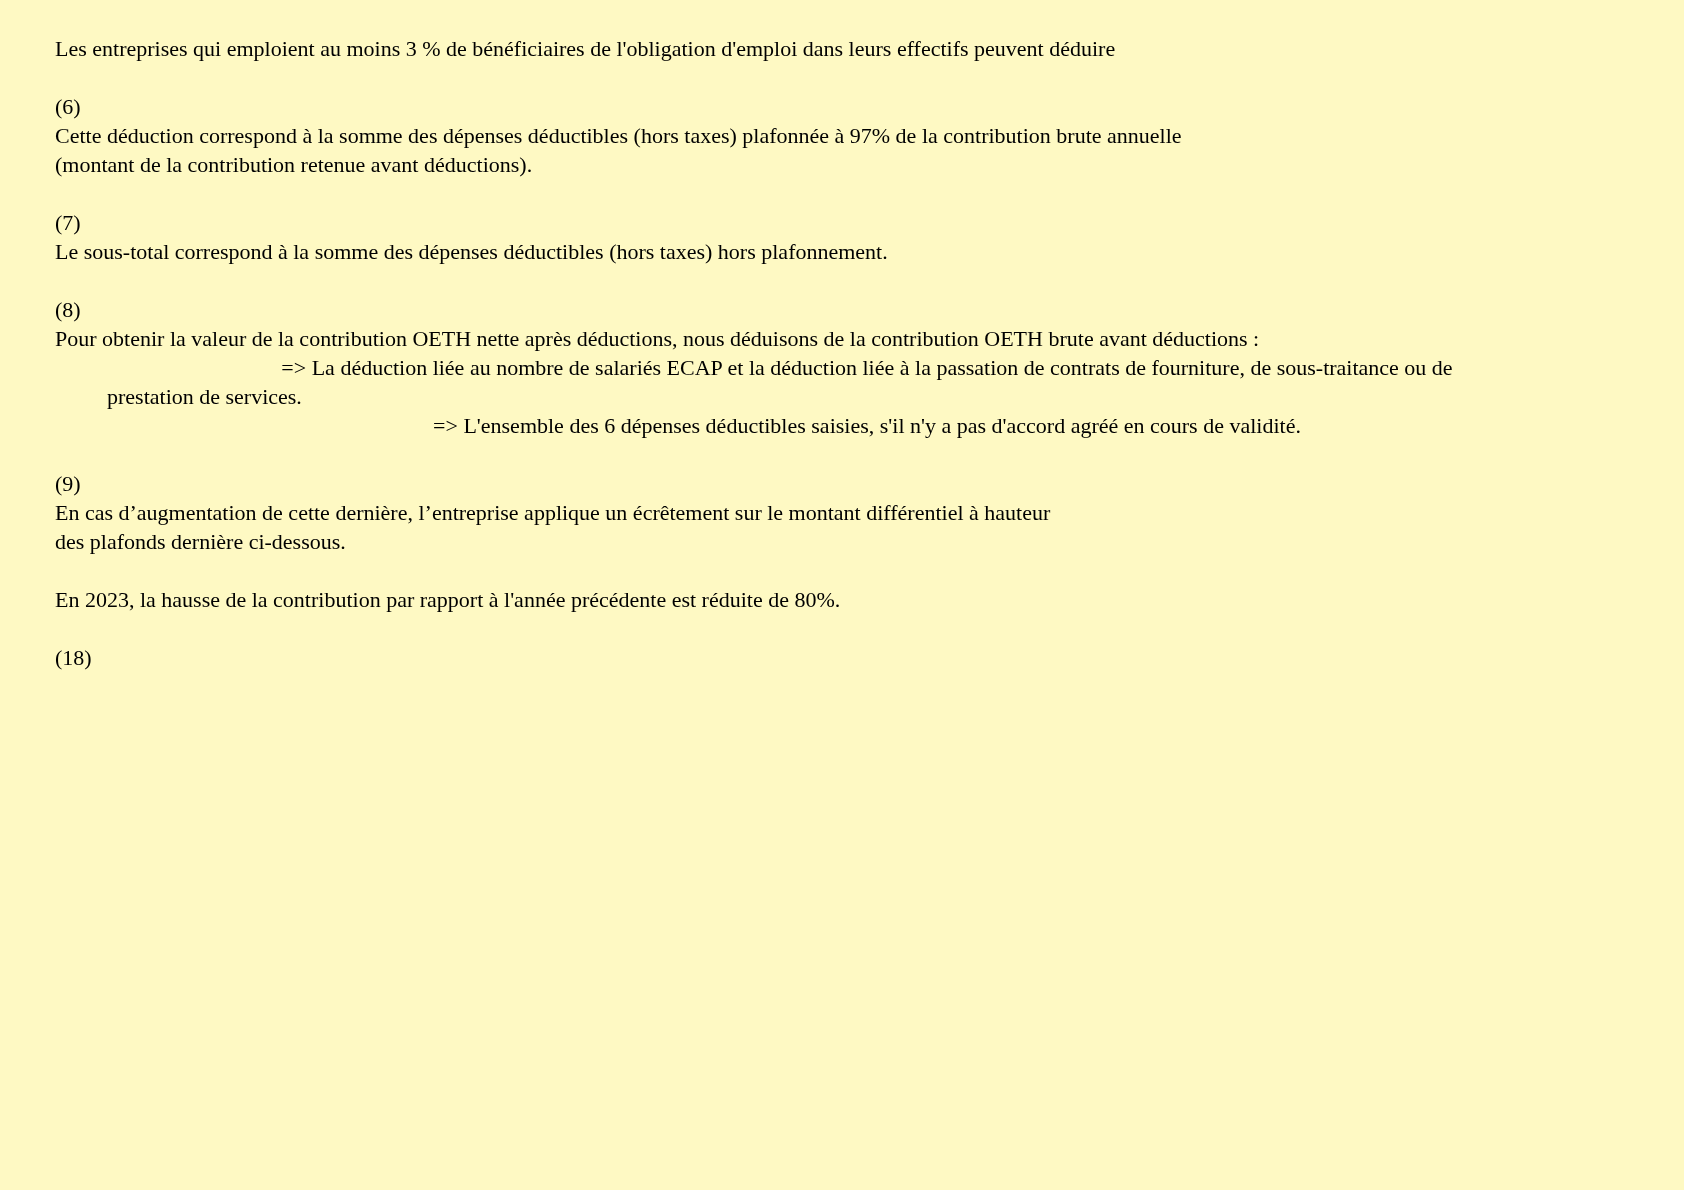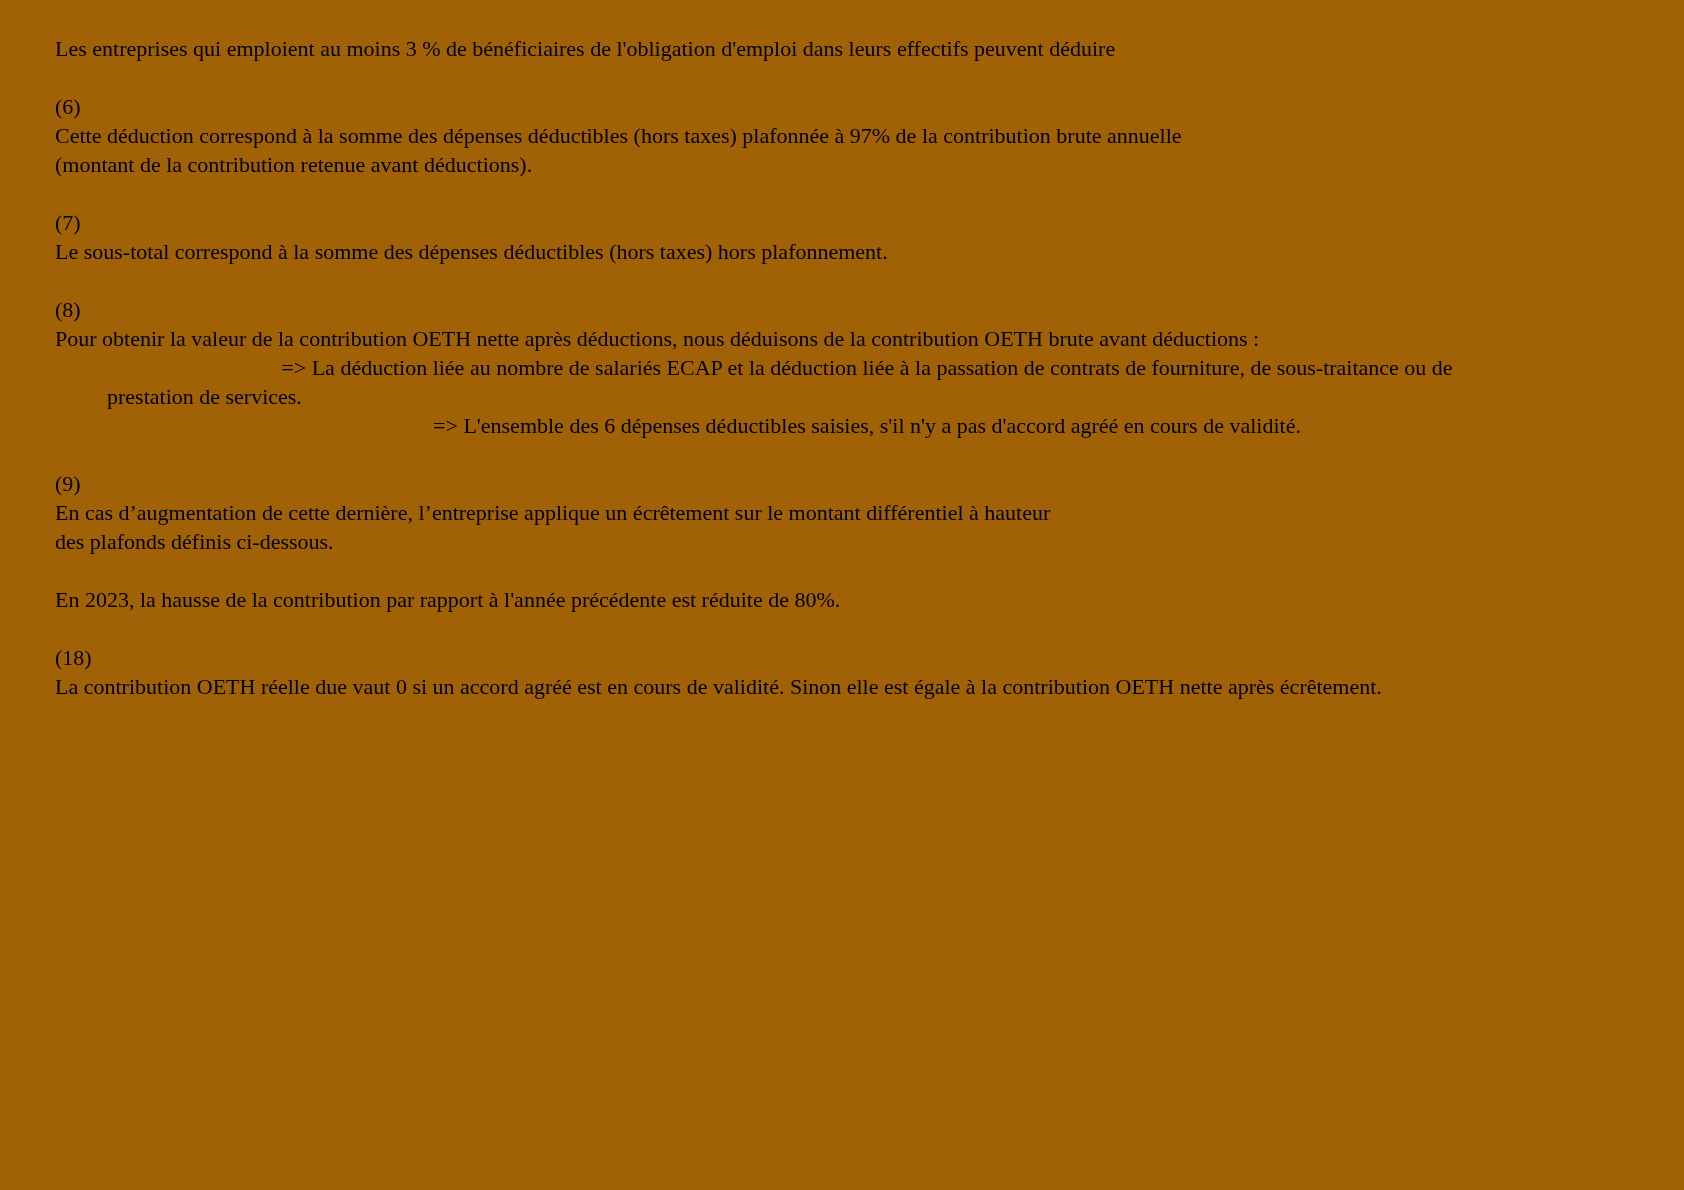--- a/index.html
+++ b/index.html
@@ -9,21 +9,21 @@
   }
   body {
     width: 1684px;
     height: 1190px;
     position: relative;
     overflow: hidden;
   }
   .page {
     position: absolute;
     inset: 0;
-    background: #a16207;
+    background: #fef9c3;
     color: #000000;
   }
   .doc {
     position: absolute;
     left: 55px;
     top: 34px;
     right: 30px;
     font-family: "Liberation Serif", "DejaVu Serif", serif;
     font-size: 22px;
     line-height: 29px;
@@ -76,30 +76,29 @@
       <span class="line">(8)</span>
       <span class="line">Pour obtenir la valeur de la contribution OETH nette après déductions, nous déduisons de la contribution OETH brute avant déductions :</span>
       <span class="line ind-1">=&gt; La déduction liée au nombre de salariés ECAP et la déduction liée à la passation de contrats de fourniture, de sous-traitance ou de</span>
       <span class="line ind-2">prestation de services.</span>
       <span class="line ind-1">=&gt; L'ensemble des 6 dépenses déductibles saisies, s'il n'y a pas d'accord agréé en cours de validité.</span>
     </div>
 
     <div class="para">
       <span class="line">(9)</span>
       <span class="line">En cas d’augmentation de cette dernière, l’entreprise applique un écrêtement sur le montant différentiel à hauteur</span>
-      <span class="line">des plafonds définis ci-dessous.</span>
+      <span class="line">des plafonds dernière ci-dessous.</span>
     </div>
 
     <div class="para">
       <span class="line">En 2023, la hausse de la contribution par rapport à l'année précédente est réduite de 80%.</span>
     </div>
 
     <div class="para">
       <span class="line">(18)</span>
-      <span class="line">La contribution OETH réelle due vaut 0 si un accord agréé est en cours de validité. Sinon elle est égale à la contribution OETH nette après écrêtement.</span>
     </div>
 
   </div>
 
   <div class="footer">
     <span>Page 4/4</span>
   </div>
 </div>
 
 </body></html>

